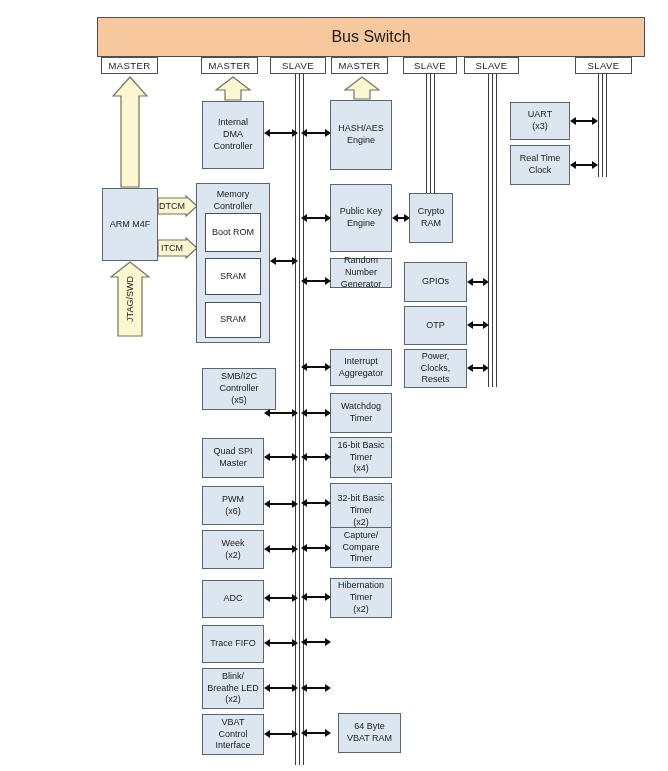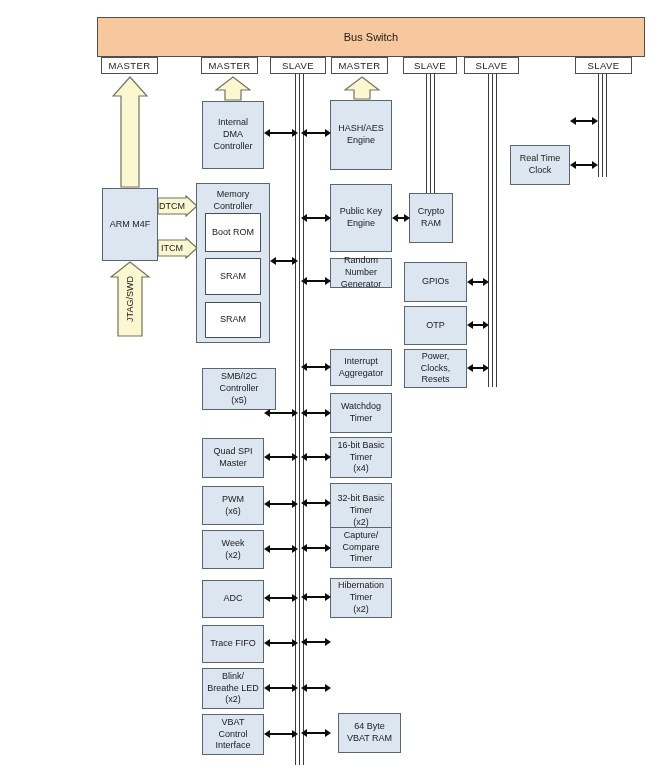--- a/index.html
+++ b/index.html
@@ -5,21 +5,21 @@
   html,body{margin:0;padding:0;background:#fff;}
   .stage{
     position:relative;width:668px;height:771px;background:#fff;
     font-family:"Liberation Sans",sans-serif;color:var(--text-color,#1a1a1a);
     overflow:hidden;
   }
   .bar{
     position:absolute;background:var(--bus-switch-fill,#F7C79D);
     border:1.5px solid #4f4f4f;box-sizing:border-box;
     display:flex;align-items:center;justify-content:center;
-    font-size:11px;
+    font-size:16px;
   }
   .port{
     position:absolute;top:57px;height:17px;background:var(--port-fill,#fff);
     border:1px solid #4f4f4f;box-sizing:border-box;
     display:flex;align-items:center;justify-content:center;
     font-size:9.5px;letter-spacing:.4px;
   }
   .bus{
     position:absolute;width:9px;
     background:linear-gradient(90deg,var(--line-color,#3c3c3c) 0 1px,transparent 1px 4px,var(--line-color,#3c3c3c) 4px 5px,transparent 5px 8px,var(--line-color,#3c3c3c) 8px 9px);
@@ -126,20 +126,22 @@
   <div class="blk" style="left:330px;top:258px;width:62px;height:30px">Random
 Number
 Generator</div>
 
   <div class="blk" style="left:404px;top:262px;width:63px;height:40px">GPIOs</div>
   <div class="blk" style="left:404px;top:349px;width:63px;height:39px">Power,
 Clocks,
 Resets</div>
   <div class="blk" style="left:404px;top:306px;width:63px;height:39px">OTP</div>
 
+  <div class="blk" style="left:510px;top:102px;width:60px;height:38px">UART
+(x3)</div>
   <div class="blk" style="left:330px;top:349px;width:62px;height:37px">Interrupt
 Aggregator</div>
 
   <div class="blk" style="left:510px;top:145px;width:60px;height:40px">Real Time
 Clock</div>
   <div class="blk" style="left:330px;top:393px;width:62px;height:40px">Watchdog
 Timer</div>
   <div class="blk" style="left:330px;top:437px;width:62px;height:41px">16-bit Basic
 Timer
 (x4)</div>

